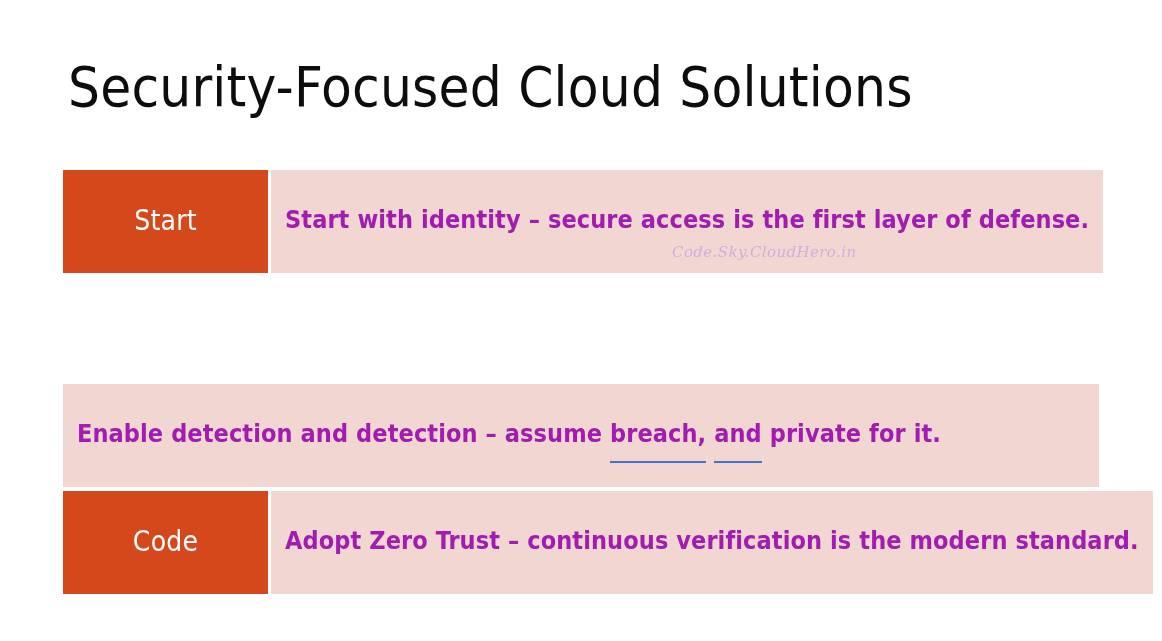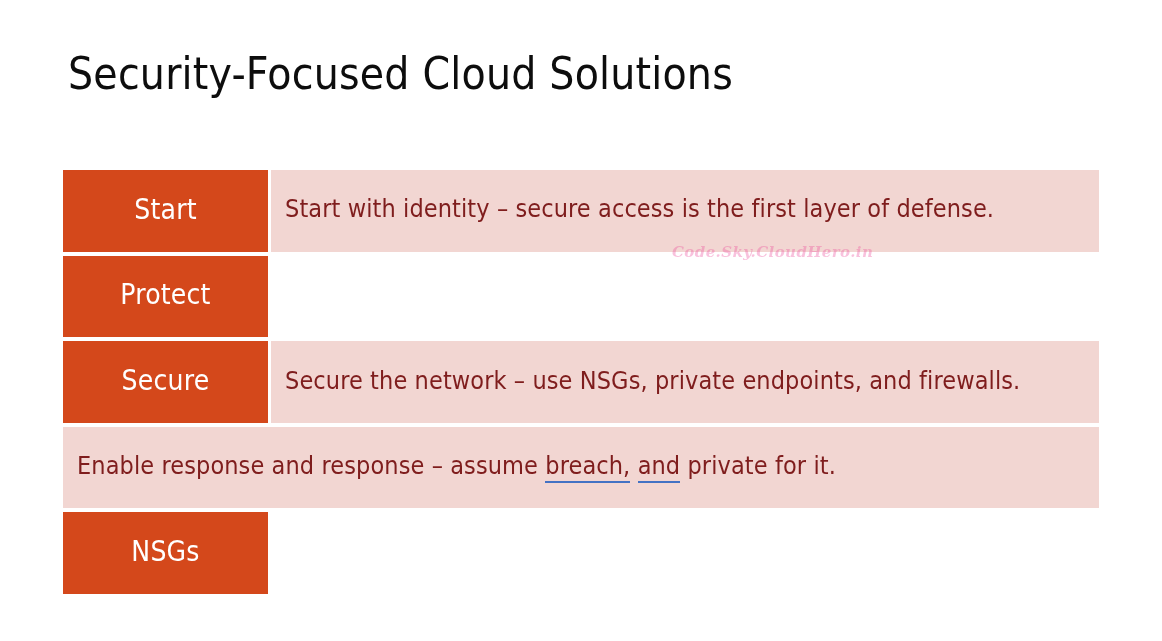--- a/index.html
+++ b/index.html
@@ -13,24 +13,24 @@
     position: relative;
     overflow: hidden;
     font-family: "Liberation Sans", sans-serif;
     -webkit-font-smoothing: antialiased;
   }
 
   
   .slide-title {
     position: absolute;
     left: 68px;
-    top: 49px;
+    top: 55px;
     width: 1030px;
     font-family: "DejaVu Sans Condensed", "Liberation Sans Narrow", "Liberation Sans", sans-serif;
-    font-size: 44px;
+    font-size: 56px;
     font-weight: 300;
     font-stretch: condensed;
     letter-spacing: 0.2px;
     color: #0d0d0d;
     line-height: 1.15;
     white-space: nowrap;
   }
 
   
   .process-table {
@@ -77,90 +77,81 @@
     display: flex;
     align-items: center;
     box-sizing: border-box;
     padding: 0 14px 2px 14px;
     position: relative;
   }
 
   .row-desc-text {
     font-family: "DejaVu Sans Condensed", "Liberation Sans Narrow", "Liberation Sans", sans-serif;
     font-size: 25px;
-    font-weight: 400;
+    font-weight: 700;
     font-stretch: condensed;
-    color: #7f1d1d;
+    color: #a21caf;
     line-height: 1.15;
     letter-spacing: 0.1px;
     white-space: nowrap;
   }
 
   
   .flagged {
     border-bottom: 2px double #4472c4;
-    padding-bottom: 1px;
+    padding-bottom: 13px;
   }
 
   
   .watermark {
     position: absolute;
     left: 672px;
     top: 243px;
     font-family: "DejaVu Serif", "Liberation Serif", serif;
     font-style: italic;
     font-size: 15px;
     letter-spacing: 0.4px;
-    color: #ec4899;
+    color: #8b5cf6;
     opacity: 0.33;
     white-space: nowrap;
     pointer-events: none;
     user-select: none;
     z-index: 5;
-    font-weight: bold;
   }
 </style>
 </head>
 <body>
 
 <div class="slide-title">Security-Focused Cloud Solutions</div>
 
 <div class="process-table">
 
   <div class="table-row">
     <div class="row-label-cell">
       <span class="row-label-text">Start</span>
     </div>
     <div class="row-desc-cell">
       <span class="row-desc-text"><span>Start with identity – secure access is the first layer of defense.</span><span></span><span></span></span>
     </div>
   </div>
 
   <div class="table-row">
-    <div class="row-label-cell">
-      <span class="row-label-text">Protect</span>
+  </div>
+
+
+  <div class="table-row">
+    <div class="row-desc-cell">
+      <span class="row-desc-text"><span>Enable detection and detection – assume </span><span class="flagged">breach,</span><span> </span><span class="flagged">and</span><span> private for it.</span></span>
     </div>
   </div>
 
   <div class="table-row">
     <div class="row-label-cell">
-      <span class="row-label-text">Secure</span>
+      <span class="row-label-text">Code</span>
     </div>
     <div class="row-desc-cell">
-      <span class="row-desc-text"><span>Secure the network – use NSGs, private endpoints, and firewalls.</span><span></span><span></span></span>
-    </div>
-  </div>
-
-  <div class="table-row">
-    <div class="row-desc-cell">
-      <span class="row-desc-text"><span>Enable response and response – assume </span><span class="flagged">breach,</span><span> </span><span class="flagged">and</span><span> private for it.</span></span>
-    </div>
-  </div>
-
-  <div class="table-row">
-    <div class="row-label-cell">
-      <span class="row-label-text">NSGs</span>
+      <span class="row-desc-text"><span>Adopt Zero Trust – continuous verification is the modern standard.</span><span></span><span></span></span>
     </div>
   </div>
 
 </div>
 
 <div class="watermark">Code.Sky.CloudHero.in</div>
 
 </body></html>

